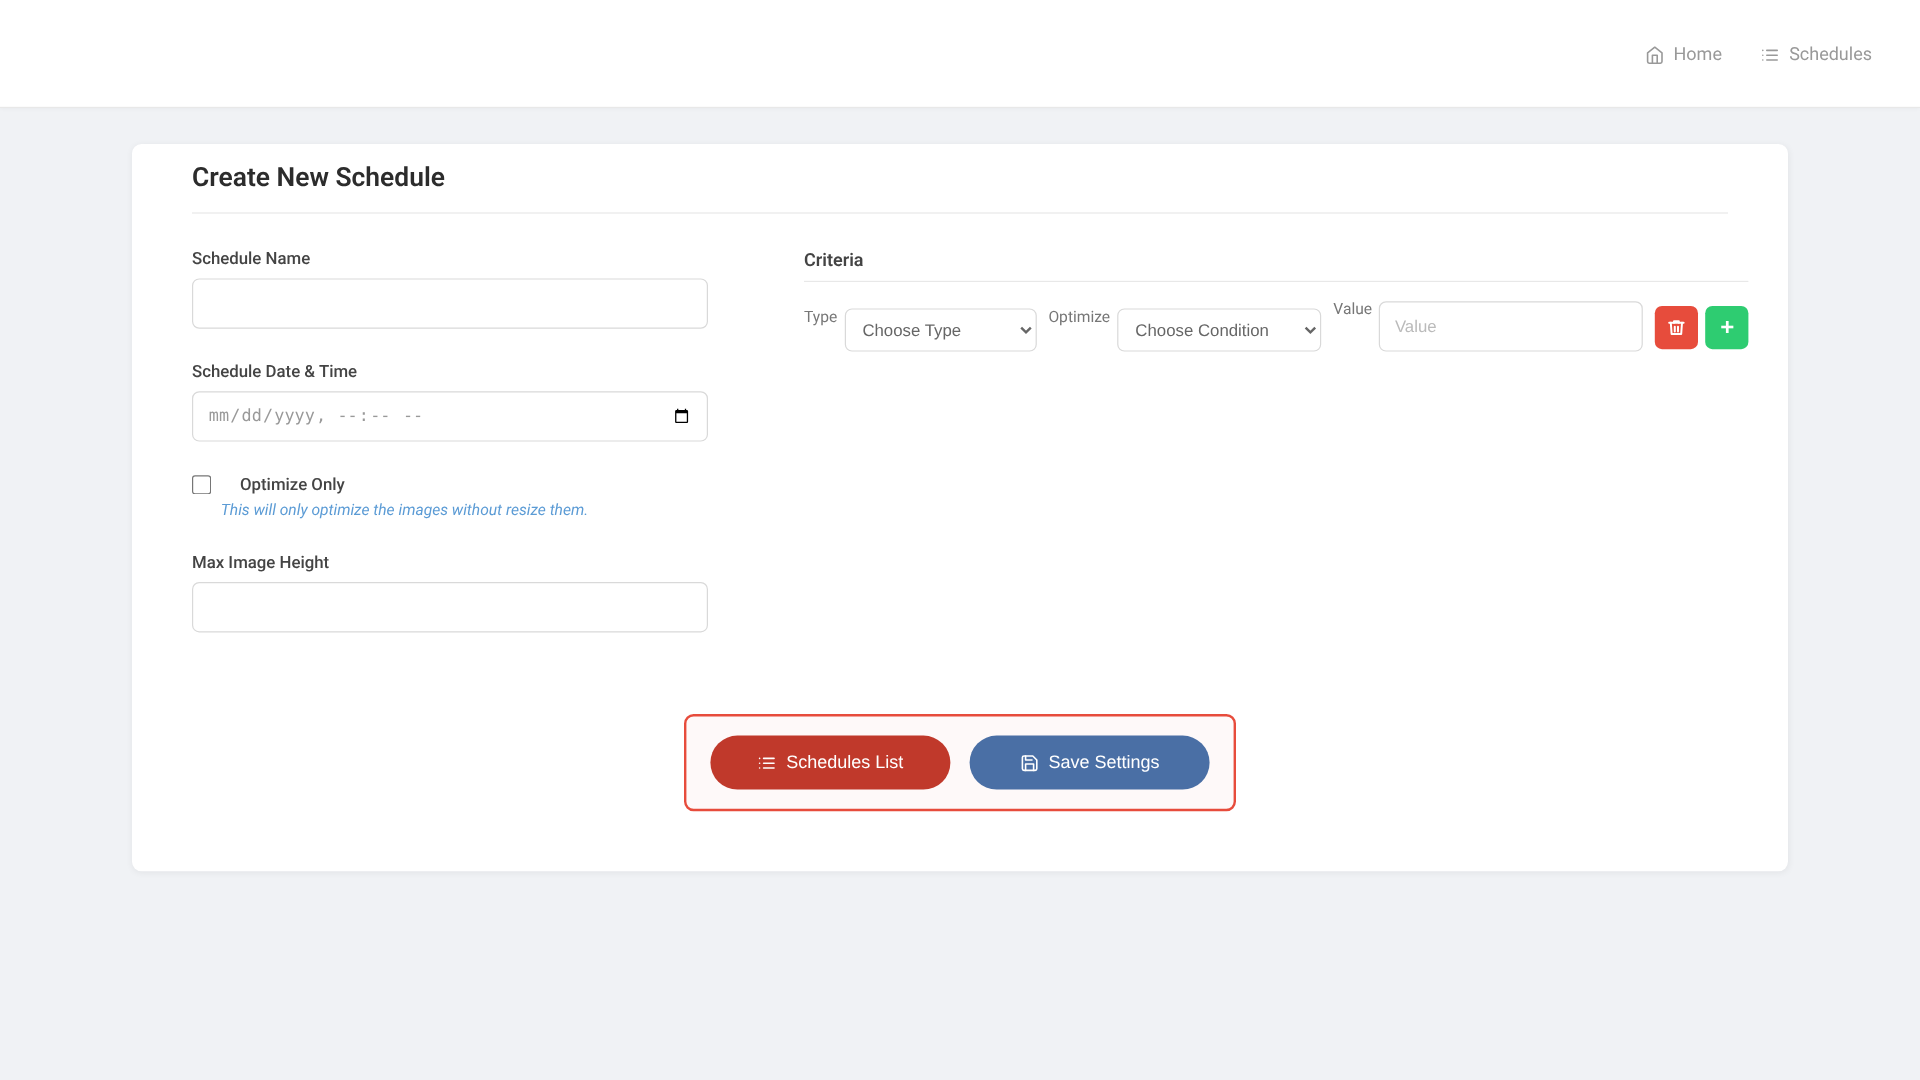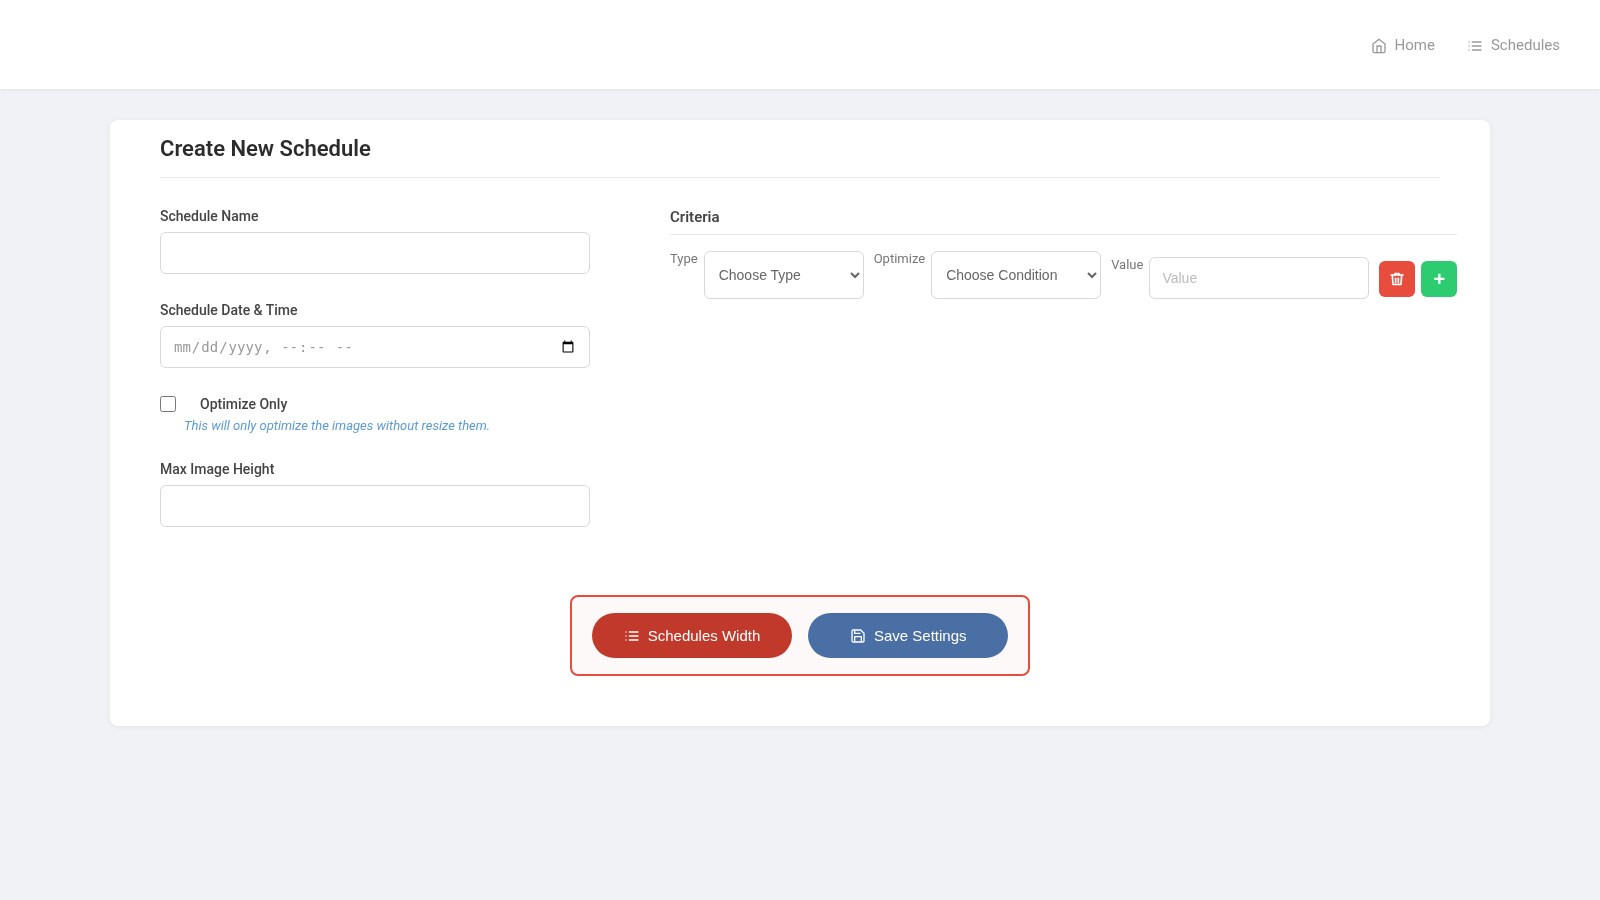--- a/index.html
+++ b/index.html
@@ -168,21 +168,21 @@
       flex-direction: row;
       gap: 6px;
     }
 
     .criteria-field-label {
       font-size: 13px;
       color: #777;
     }
 
     .criteria-select {
-      height: 48px;
+      height: 36px;
       border: 1px solid #d9d9d9;
       border-radius: 6px;
       padding: 0 10px;
       font-size: 14px;
       color: #666;
       background: #fff;
       cursor: pointer;
       outline: none;
       appearance: auto;
     }
@@ -404,21 +404,21 @@
     <div class="bottom-bar">
       <button class="btn-schedules-list">
         <svg width="16" height="16" viewBox="0 0 24 24" fill="none" stroke="white" stroke-width="2" stroke-linecap="round" stroke-linejoin="round">
           <line x1="8" y1="6" x2="21" y2="6"></line>
             <line x1="8" y1="12" x2="21" y2="12"></line>
             <line x1="8" y1="18" x2="21" y2="18"></line>
           <line x1="3" y1="6" x2="3.01" y2="6"></line>
             <line x1="3" y1="12" x2="3.01" y2="12"></line>
             <line x1="3" y1="18" x2="3.01" y2="18"></line>
         </svg>
-        <span>Schedules Width</span>
+        <span>Schedules List</span>
       </button>
       <button class="btn-save-settings">
         <svg width="16" height="16" viewBox="0 0 24 24" fill="none" stroke="white" stroke-width="2" stroke-linecap="round" stroke-linejoin="round">
           <path d="M19 21H5a2 2 0 0 1-2-2V5a2 2 0 0 1 2-2h11l5 5v11a2 2 0 0 1-2 2z"></path>
             <polyline points="17 21 17 13 7 13 7 21"></polyline>
             <polyline points="7 3 7 8 15 8"></polyline>
         </svg>
         <span>Save Settings</span>
       </button>
     </div>

